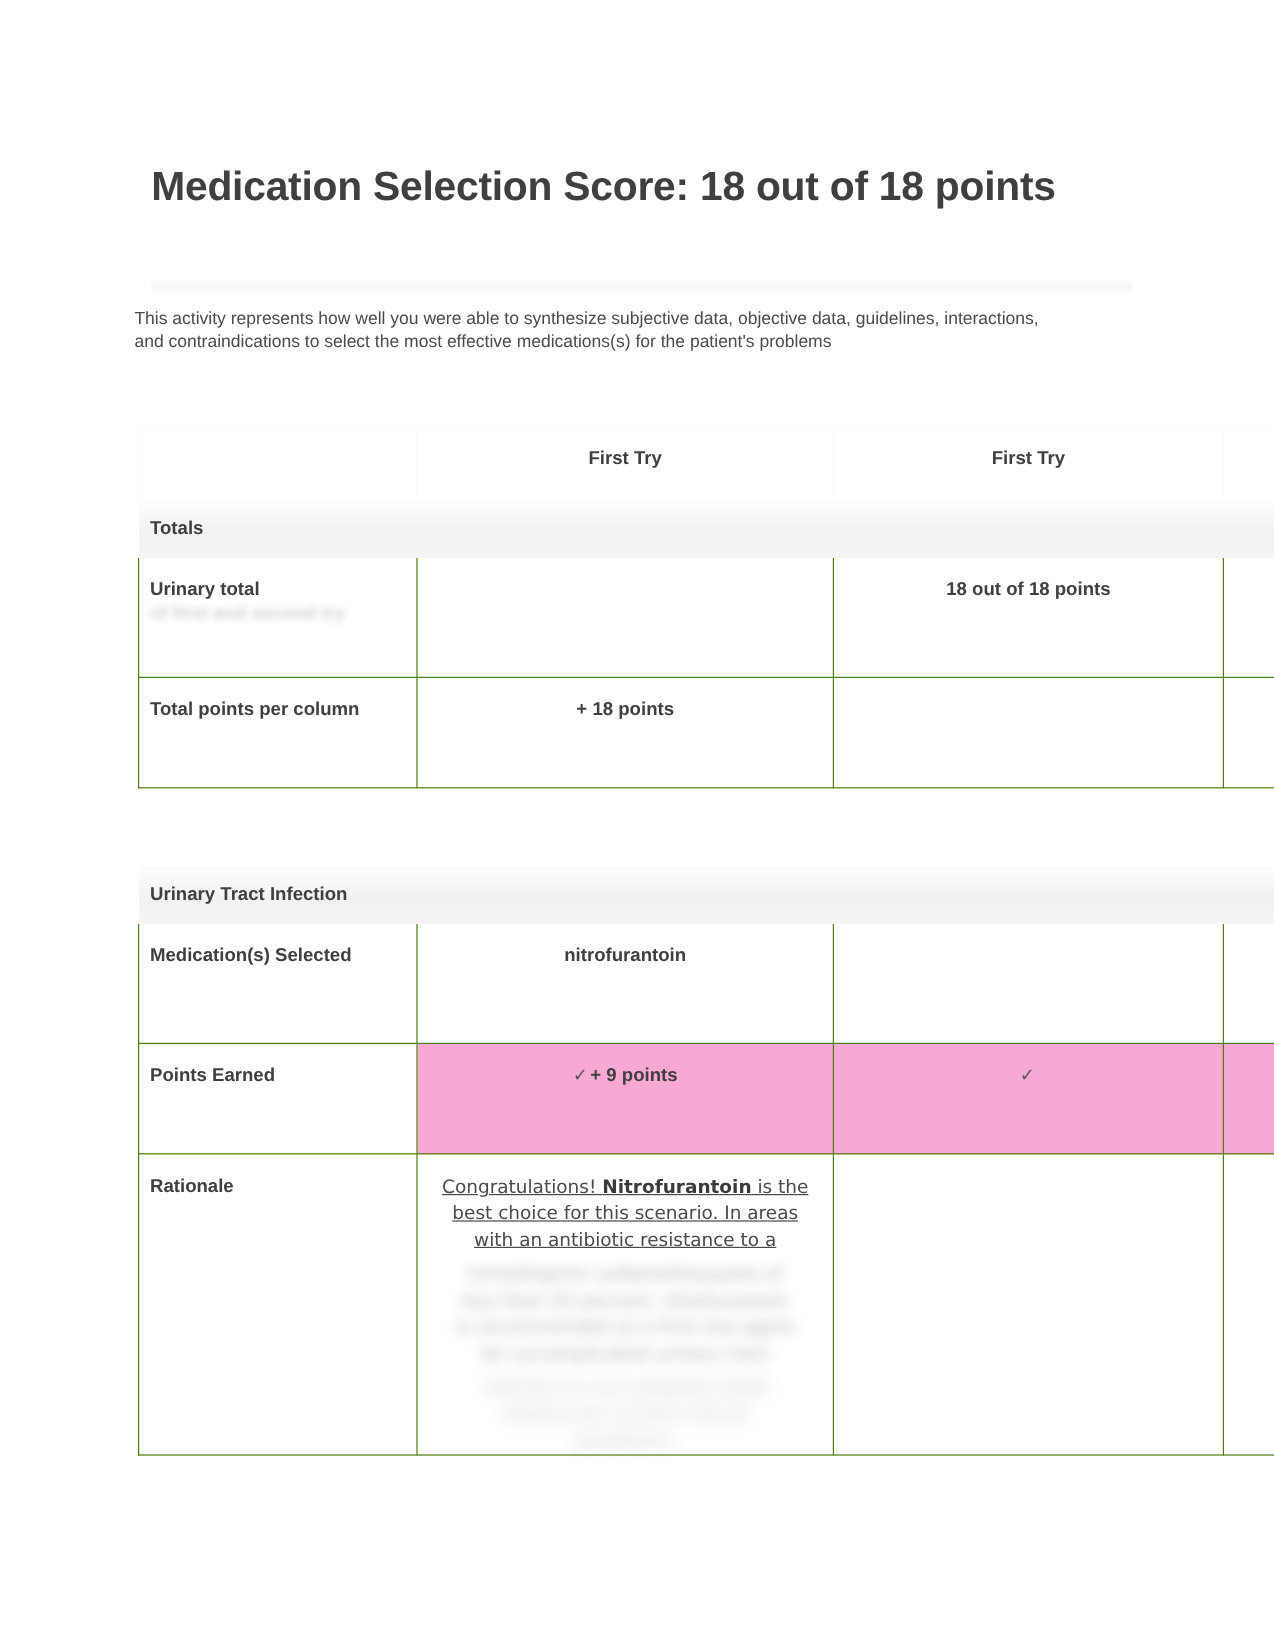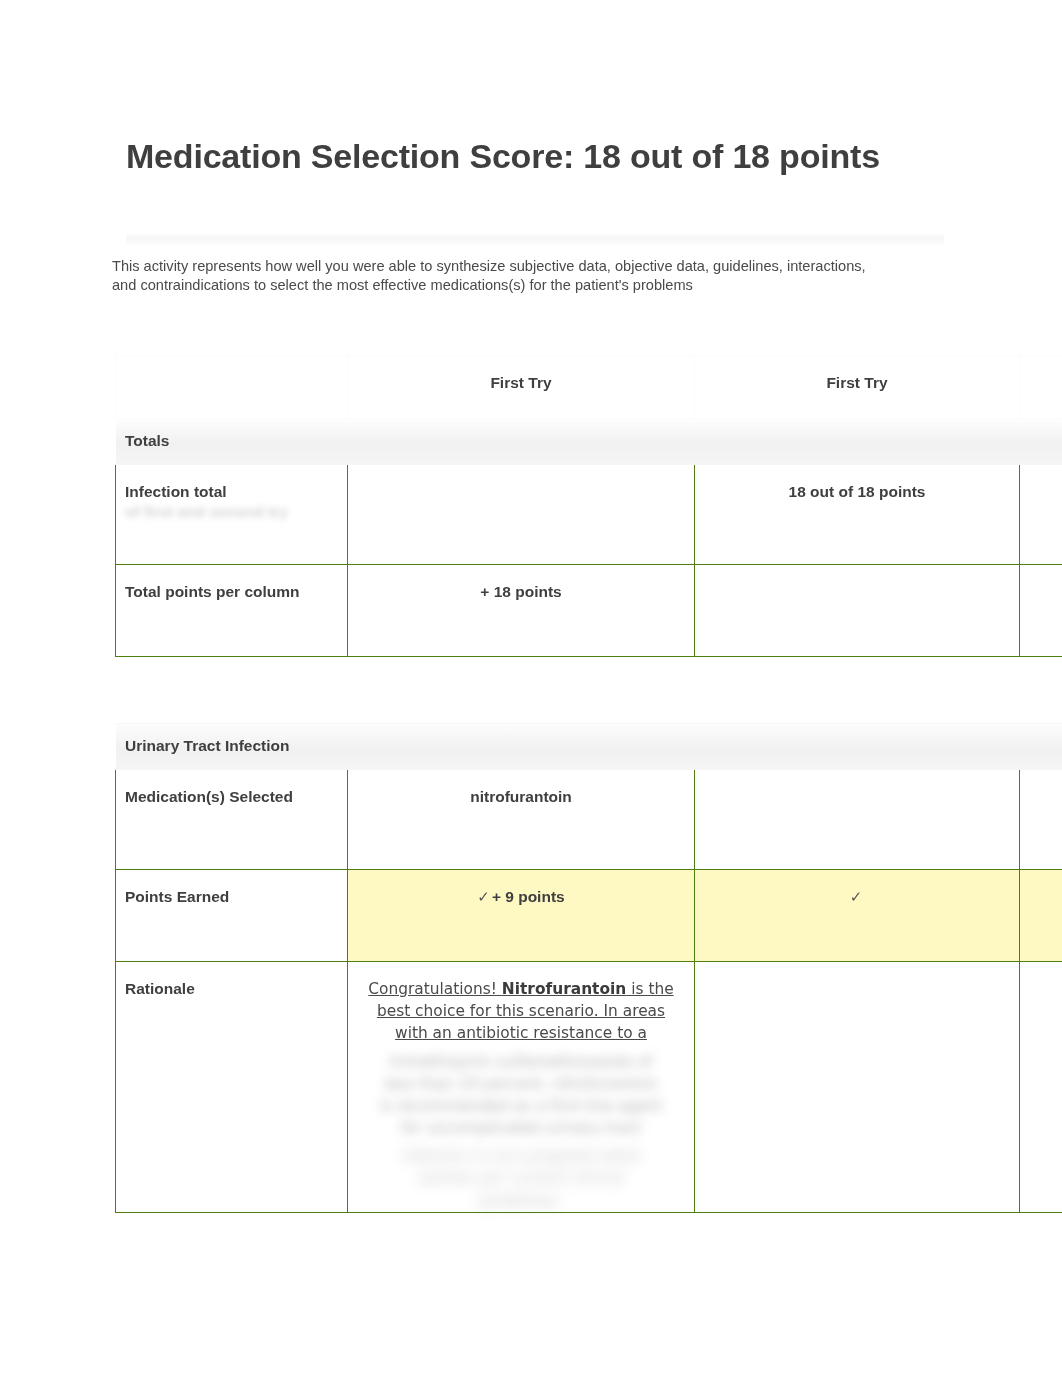--- a/index.html
+++ b/index.html
@@ -123,21 +123,21 @@
   .band-cell {
     background: linear-gradient(to bottom, #fdfdfd 0%, #f1f1f1 55%, #f5f5f5 100%);
     padding: 13px 0 14px 9px;
     font-weight: bold;
     font-size: 15.5px;
     color: #3f3f3f;
   }
 
   
   .hl td.hl-cell {
-    background: #fef9c3;
+    background: #f9a8d4;
   }
 
   .check {
     font-weight: normal;
     font-size: 15px;
     color: #555;
     margin-right: 2px;
   }
 
   
@@ -220,21 +220,21 @@
 
       <tr class="band-row">
         <td colspan="4" style="border-left-color:transparent;border-right-color:transparent;">
           <div class="band-cell">Totals</div>
         </td>
       </tr>
 
       <tr class="tall-100">
         <td>
           <div class="cell cell-label">
-            <span>Infection total</span>
+            <span>Urinary total</span>
             <span class="faded-line">of first and second try</span>
           </div>
         </td>
         <td>
           <div class="cell cell-value"></div>
         </td>
         <td>
           <div class="cell cell-value">18 out of 18 points</div>
         </td>
         <td></td>

